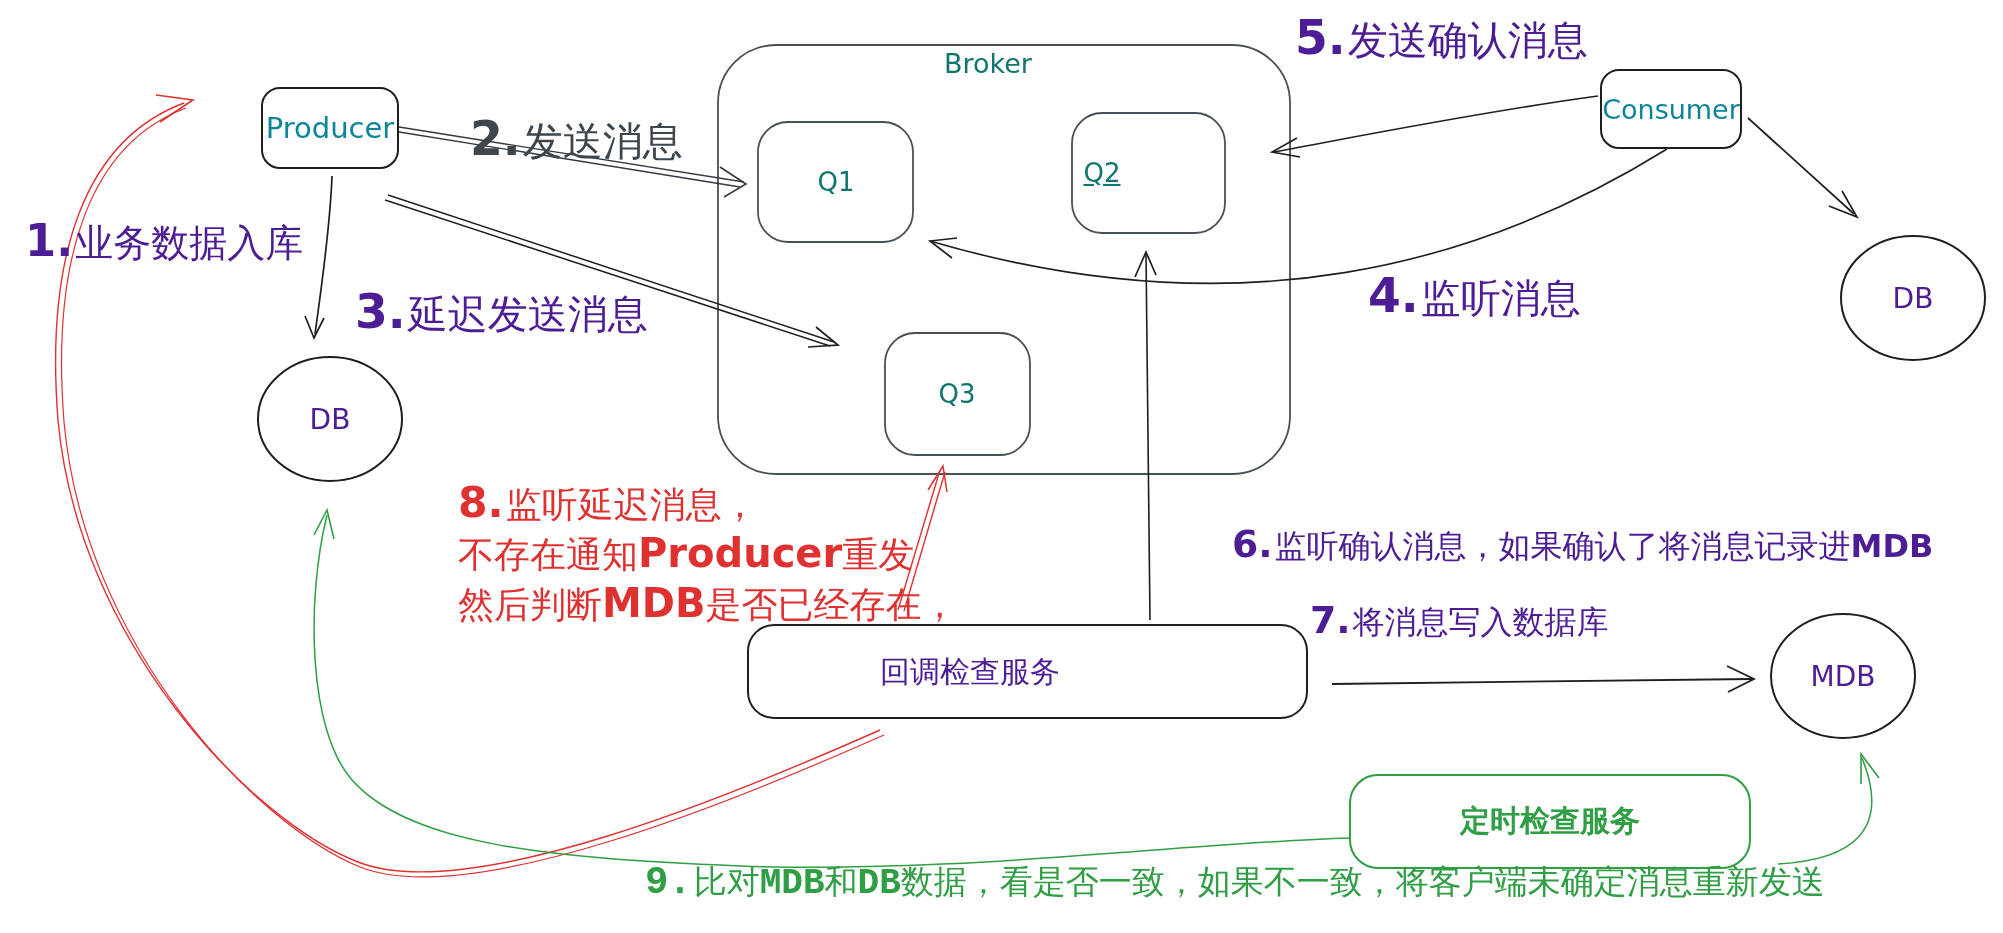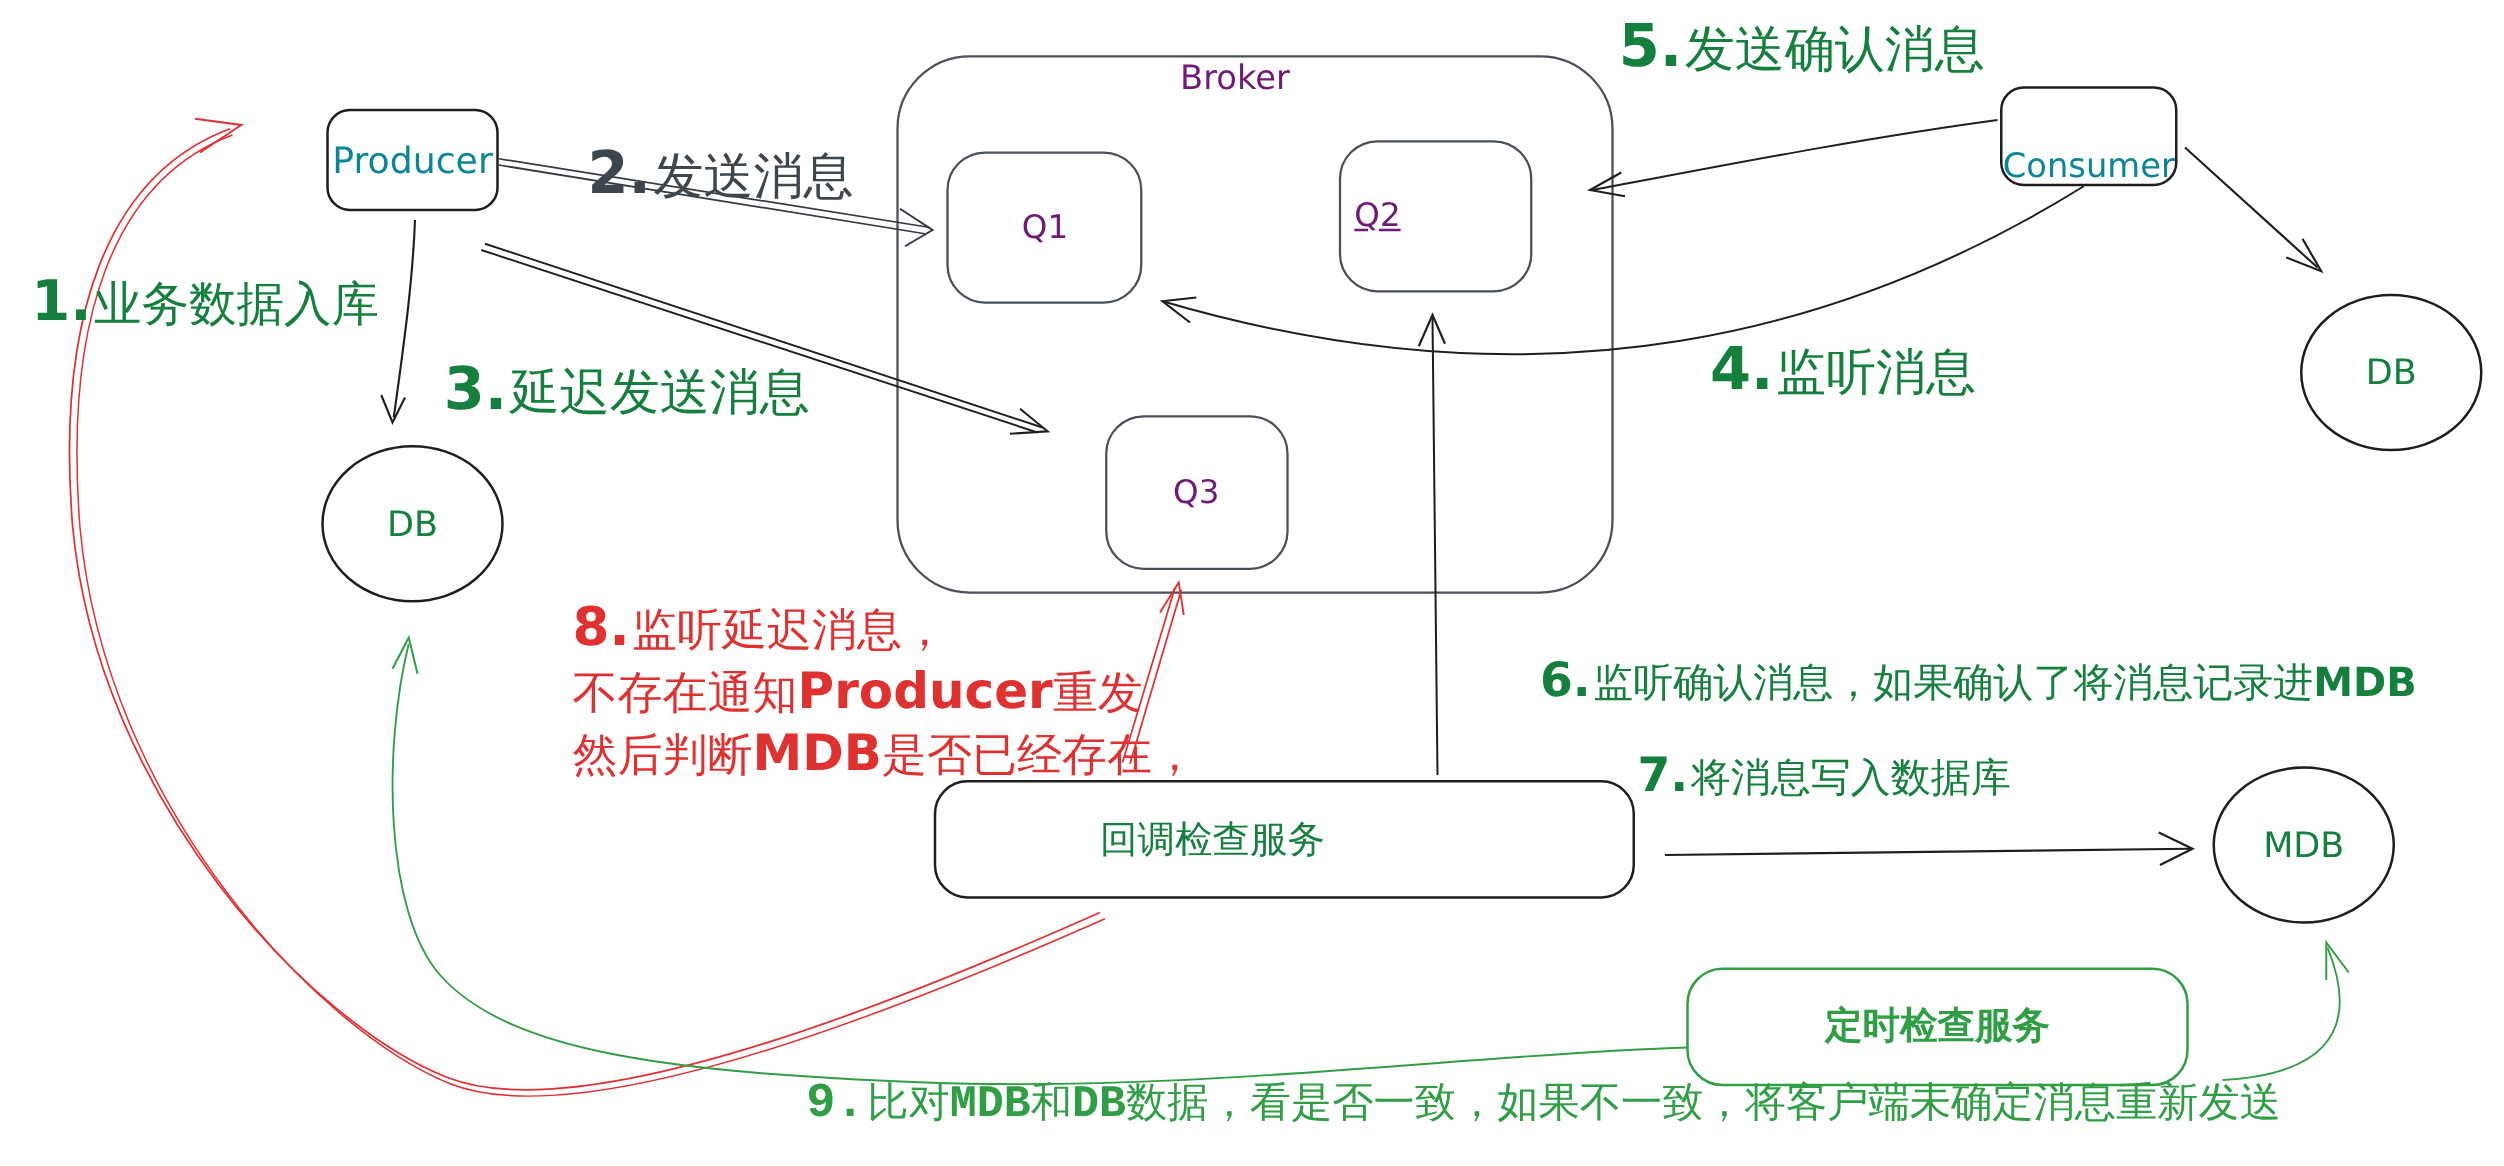--- a/index.html
+++ b/index.html
@@ -1,24 +1,24 @@
 <!DOCTYPE html>
 <html><head>
 <meta charset="utf-8">
 <style>
   html,body{margin:0;padding:0;background:#ffffff;}
   .canvas{
     position:relative;width:2003px;height:933px;background:#ffffff;
     font-family:"DejaVu Sans",sans-serif;overflow:hidden;
   }
   .canvas svg{position:absolute;left:0;top:0;}
-  .lbl{position:absolute;white-space:nowrap;color:#15803d;}
+  .lbl{position:absolute;white-space:nowrap;color:#4c1d95;}
   .ctr{transform:translate(-50%,-50%);}
   .teal{color:#0c8599;}
-  .gray{color:#701a75;}
+  .gray{color:#0f766e;}
   .red{color:#e03131;}
   .green{color:#2f9e44;}
   .num{font-weight:bold;font-size:1.18em;padding-right:2px;}
   .em{font-weight:bold;}
   .s1{left:25px;top:214px;font-size:38px;}
   .s2{left:470px;top:76px;font-size:40px;color:#3d454d;margin-top:35px;}
   .s3{left:355px;top:284px;font-size:40px;}
   .s4{left:1368px;top:268px;font-size:40px;}
   .s5{left:1295px;top:10px;font-size:40px;}
   .s6{left:1232px;top:522px;font-size:32px;}
@@ -88,21 +88,21 @@
 
     <rect x="748" y="625" width="559" height="93" rx="26" fill="#ffffff" stroke="#1e1e1e" stroke-width="2"></rect>
     <rect x="1350" y="775" width="400" height="93" rx="28" fill="#ffffff" stroke="#2f9e44" stroke-width="2"></rect>
   </svg>
 
   <div class="lbl ctr teal" style="left:330px;top:128px;font-size:29px;">Producer</div>
   <div class="lbl ctr gray" style="left:988px;top:63px;font-size:27px;">Broker</div>
   <div class="lbl ctr gray node-lbl" style="left:836px;top:182px;">Q1</div>
   <div class="lbl ctr gray node-lbl" style="left:1102px;top:173px;text-decoration:underline;">Q2</div>
   <div class="lbl ctr gray node-lbl" style="left:957px;top:394px;">Q3</div>
-  <div class="lbl ctr teal" style="left:1671px;top:109px;font-size:27px;margin-top:24px;">Consumer</div>
+  <div class="lbl ctr teal" style="left:1671px;top:109px;font-size:27px;">Consumer</div>
   <div class="lbl ctr" style="left:330px;top:419px;font-size:28px;">DB</div>
   <div class="lbl ctr" style="left:1913px;top:298px;font-size:28px;">DB</div>
   <div class="lbl ctr" style="left:1843px;top:676px;font-size:28px;">MDB</div>
   <div class="lbl ctr" style="left:970px;top:672px;font-size:30px;">回调检查服务</div>
   <div class="lbl ctr green" style="left:1550px;top:821px;font-size:30px;font-weight:bold;">定时检查服务</div>
 
   <div class="lbl s1"><span class="num">1.</span><span>业务数据入库</span></div>
 
   <div class="lbl s2"><span class="num">2.</span><span>发送消息</span></div>
 

